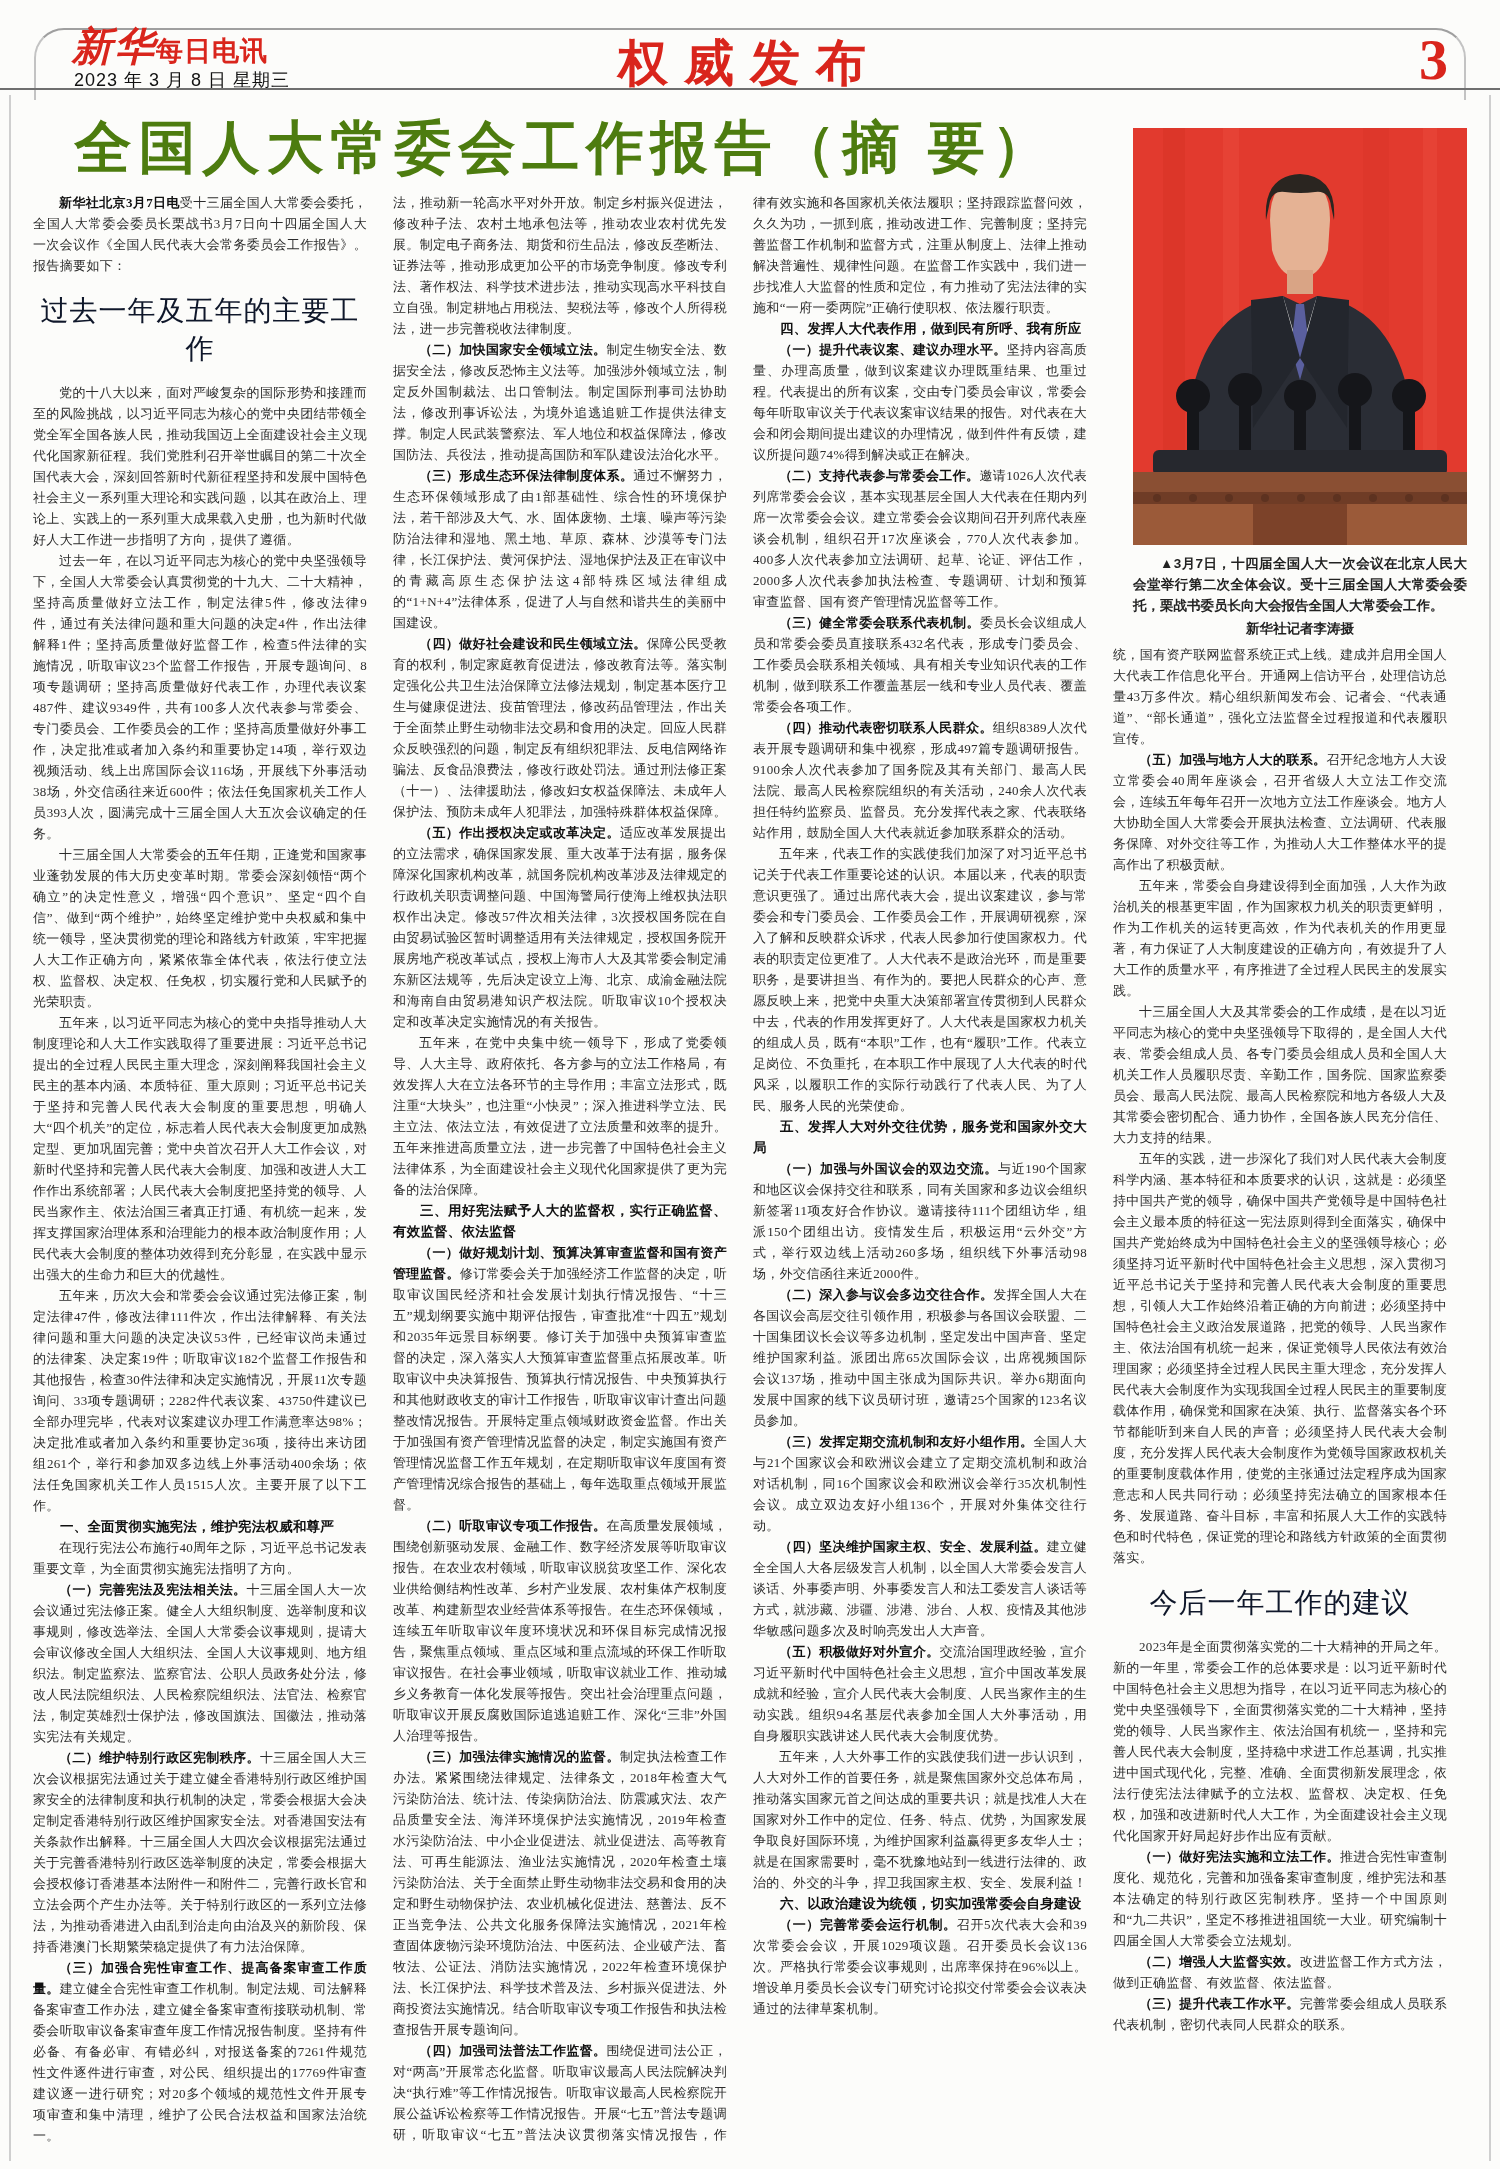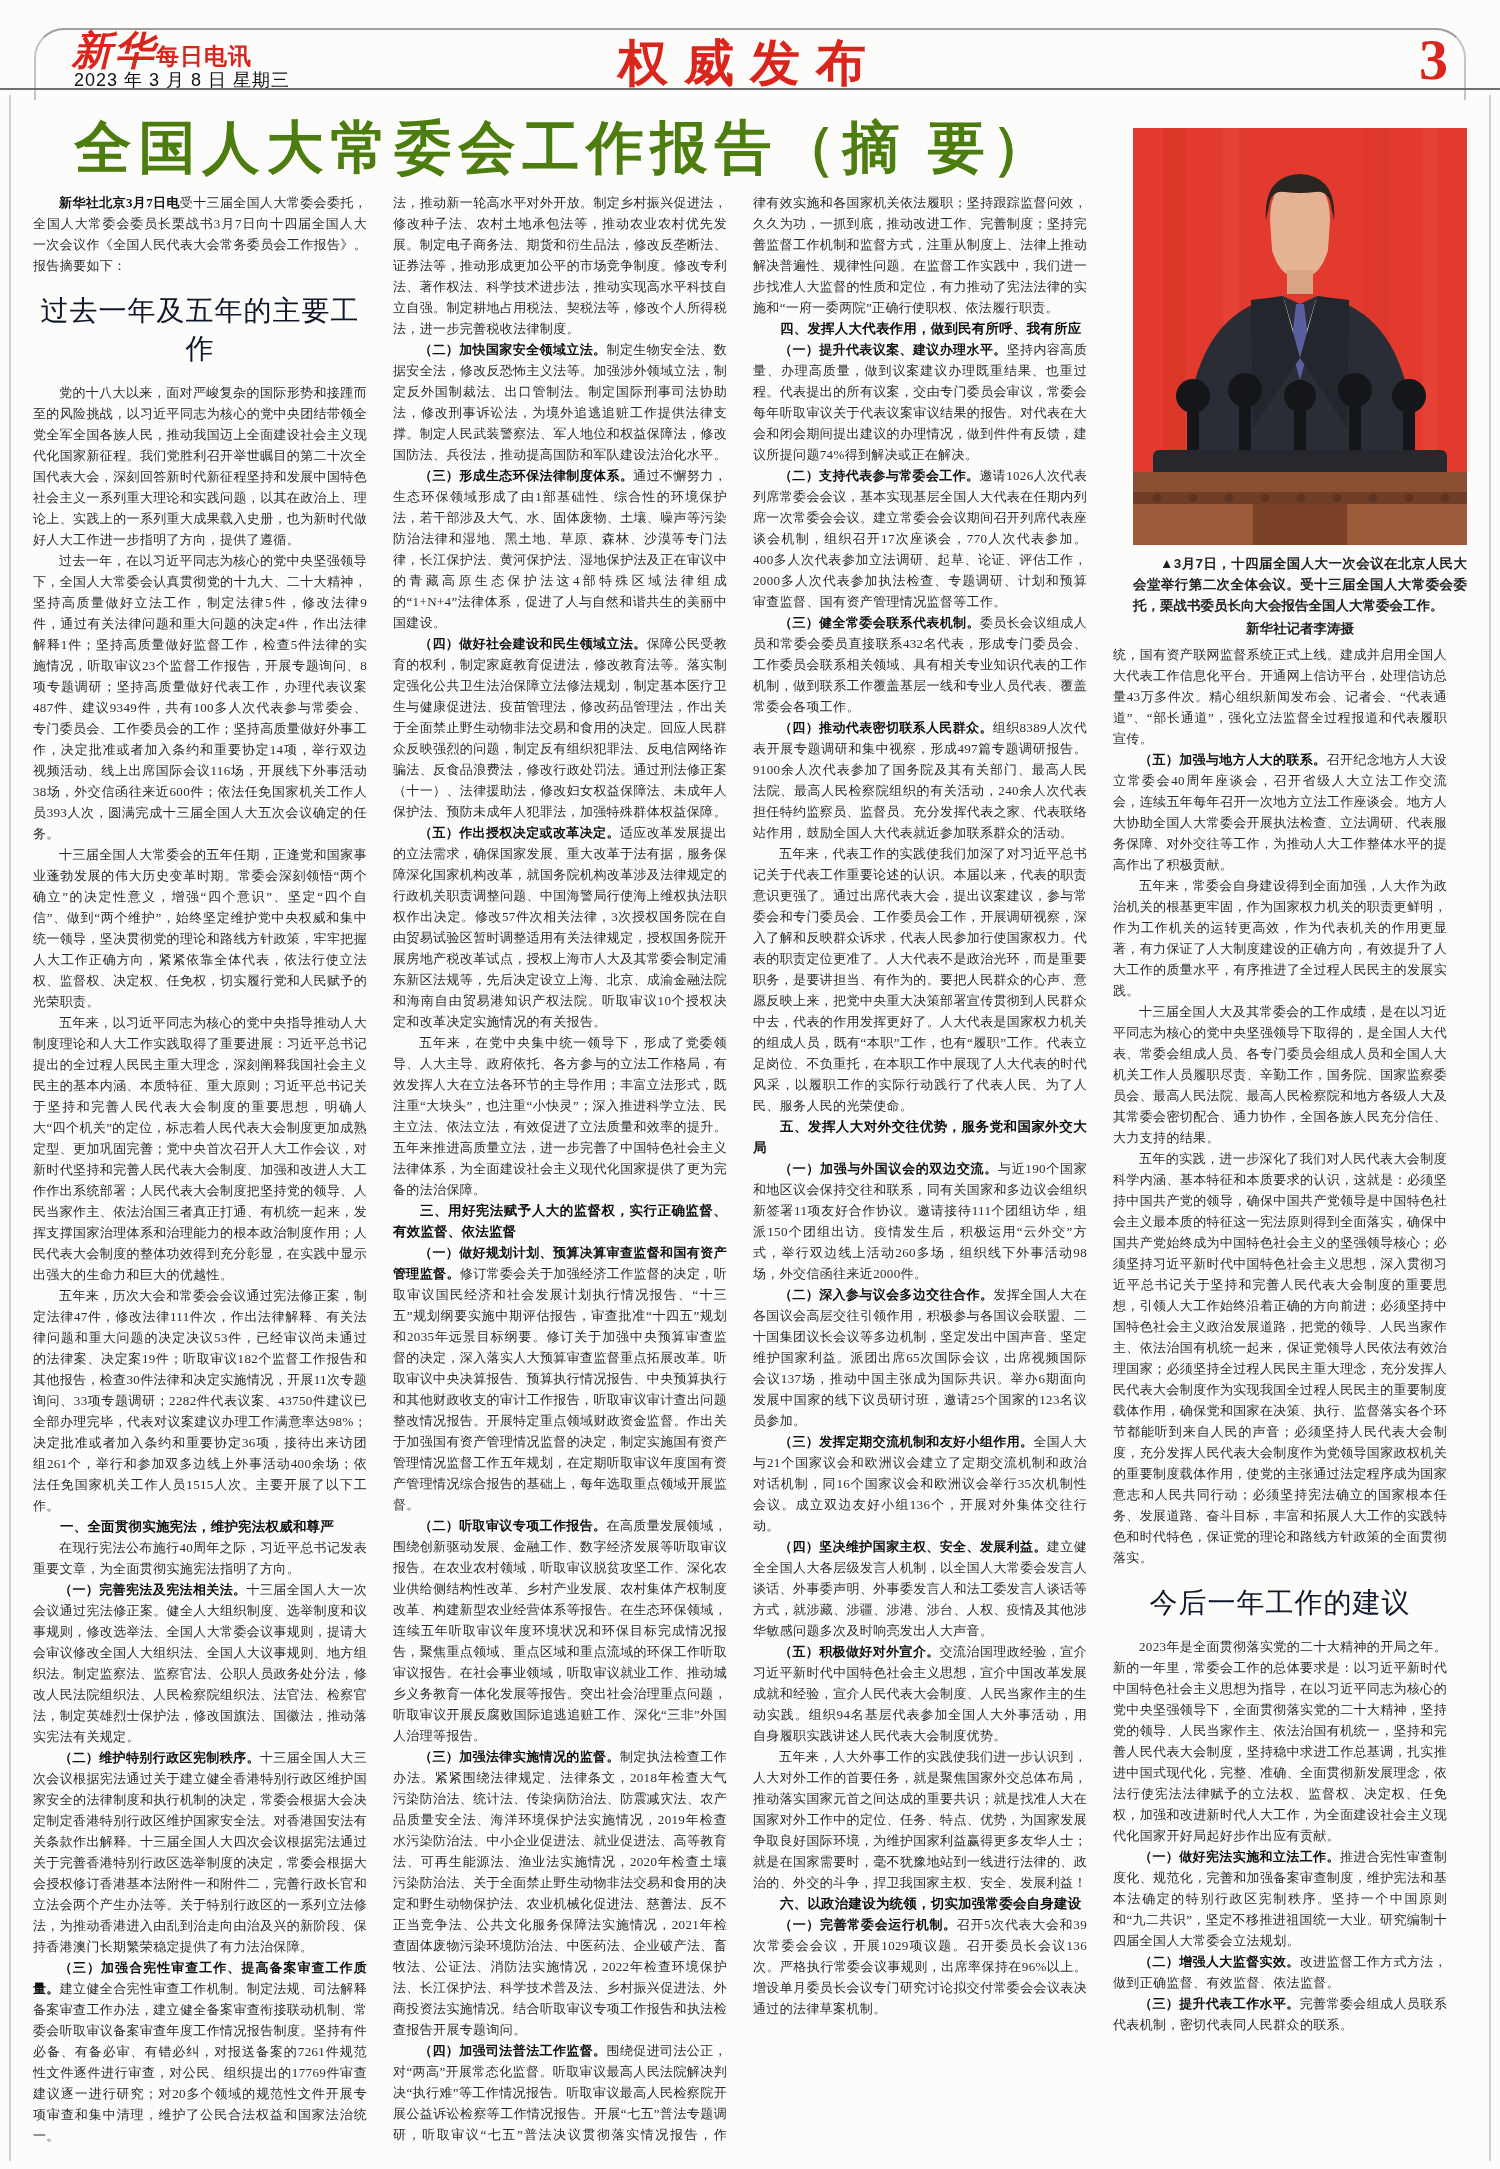--- a/index.html
+++ b/index.html
@@ -9,22 +9,22 @@
   .page::before{left:9px;} .page::after{right:9px;}
 
   
   .header{position:relative;height:90px;}
   .frame{position:absolute;top:28px;left:34px;right:34px;height:70px;
          border-top:2px solid #9f9f9f;border-left:2px solid #c3c3c3;border-right:2px solid #c3c3c3;
          border-top-left-radius:30px;border-top-right-radius:30px;}
   .header-rule{position:absolute;top:88px;left:0;right:0;height:2px;background:#6f6f6f;}
   .masthead{position:absolute;left:72px;top:30px;line-height:1;white-space:nowrap;}
   .masthead .script{font-size:40px;font-weight:bold;font-style:italic;color:#d9251c;
-                    font-family:Liberation Sans, sans-serif;letter-spacing:2px;}
-  .masthead .rest{font-size:23px;font-weight:bold;color:#d9251c;
+                    font-family:Liberation Mono, monospace;letter-spacing:2px;}
+  .masthead .rest{font-size:27px;font-weight:bold;color:#d9251c;
                   font-family:"Liberation Sans",sans-serif;letter-spacing:1px;}
   .date-line{position:absolute;left:74px;top:68px;font-size:18px;color:#111;
              font-family:"Liberation Sans",sans-serif;letter-spacing:1px;}
   .col-title{position:absolute;left:0;right:0;top:30px;text-align:center;
              font-size:50px;font-weight:bold;color:#d9251c;letter-spacing:16px;
              font-family:"Liberation Serif",serif;}
   .page-num{position:absolute;right:52px;top:26px;font-size:58px;font-weight:bold;
             color:#d9251c;font-family:"Liberation Serif",serif;}
 
   

